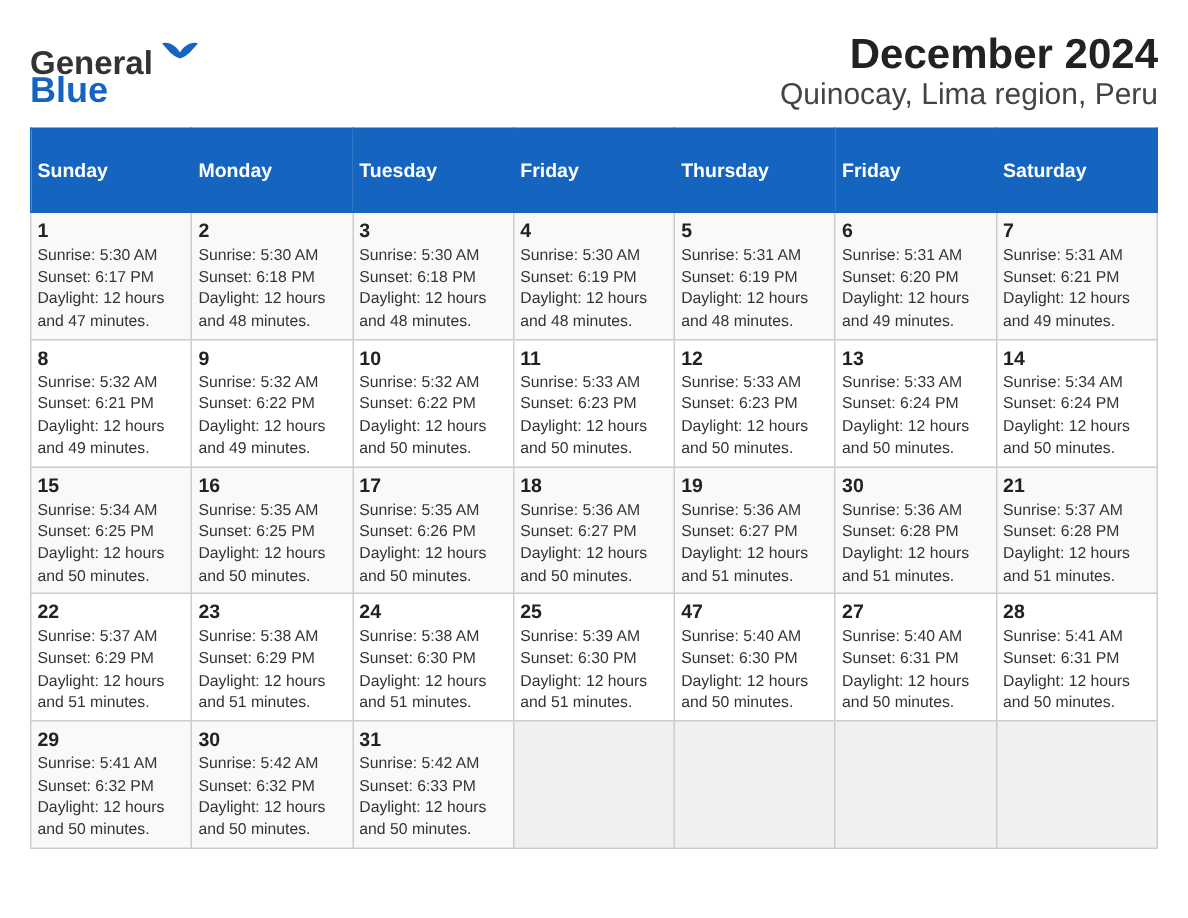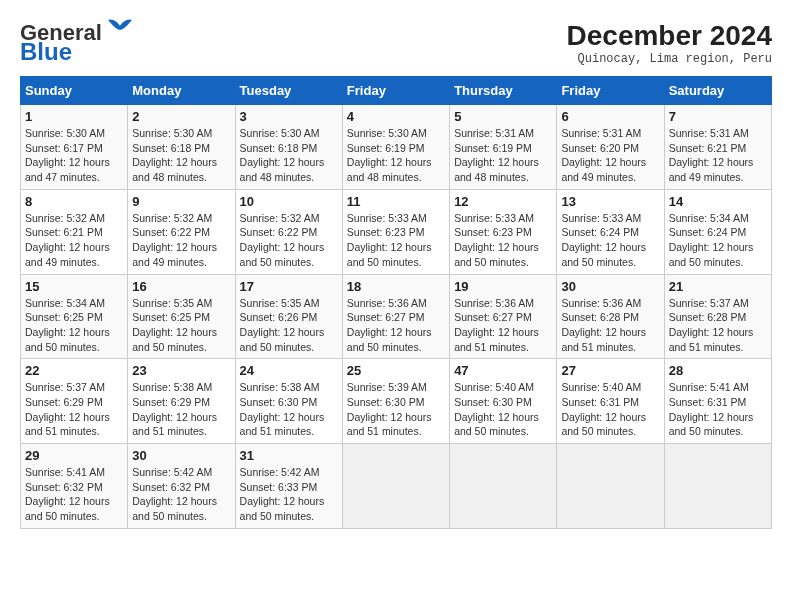--- a/index.html
+++ b/index.html
@@ -23,34 +23,33 @@
     }
     .title-block {
       text-align: right;
     }
     .title-block h1 {
       font-size: 28px;
       font-weight: bold;
       color: #222;
     }
     .title-block h2 {
-      font-size: 12px;
+      font-size: 20px;
       font-weight: normal;
       color: #444;
-      font-family: Liberation Mono, monospace;
     }
     .calendar {
       width: 100%;
       border-collapse: collapse;
       font-size: 11px;
     }
     .calendar thead tr th {
       background: #1565c0;
       color: #fff;
-      padding: 6px 4px;
+      padding: 20px 4px;
       font-size: 13px;
       font-weight: bold;
       text-align: left;
       border: 1px solid #1565c0;
       margin-left: 20px;
     }
     .calendar tbody tr td {
       border: 1px solid #ccc;
       vertical-align: top;
       padding: 4px;

